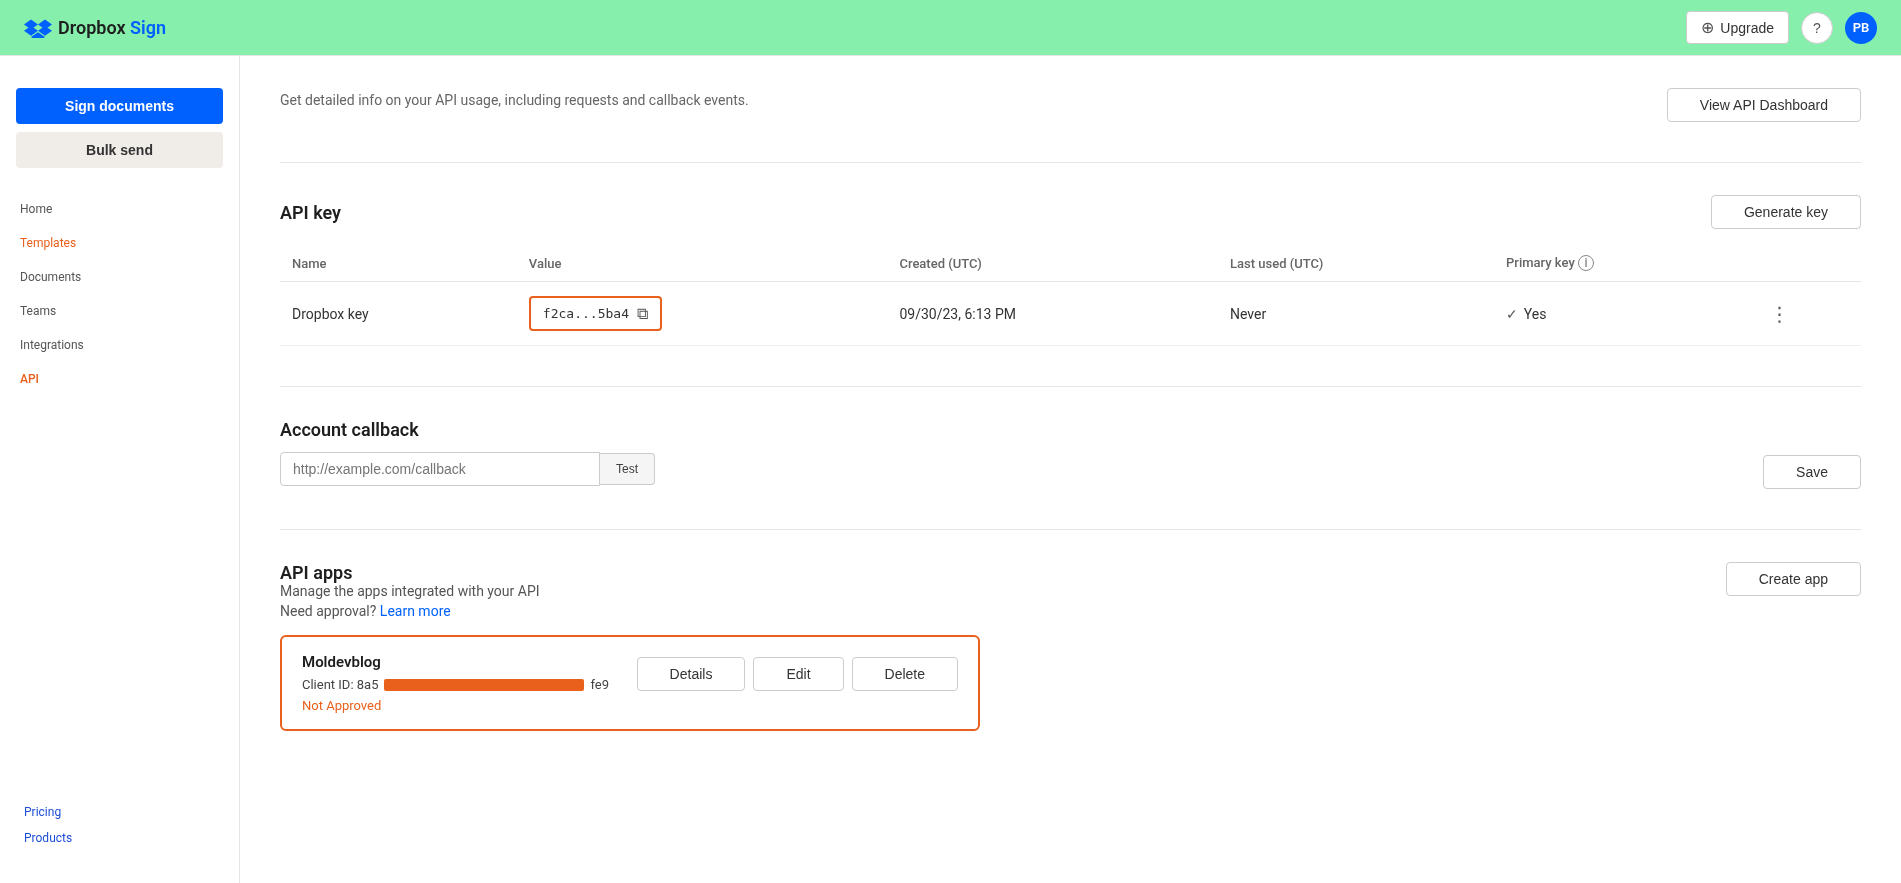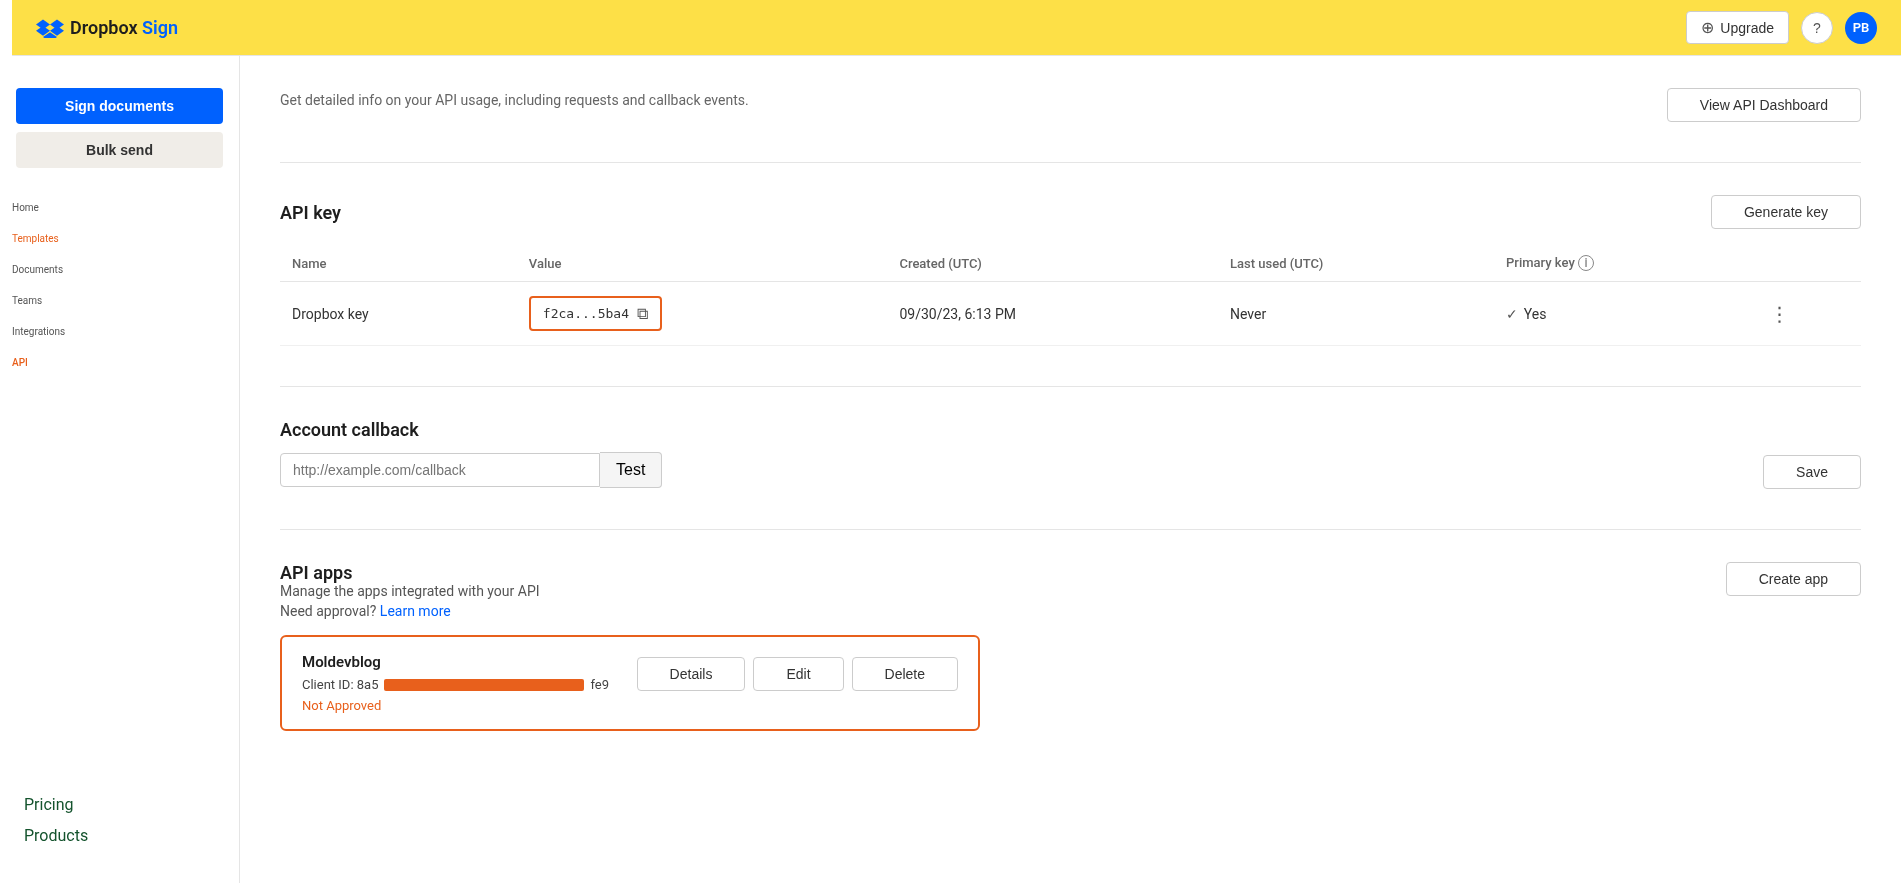--- a/index.html
+++ b/index.html
@@ -2,21 +2,21 @@
 <html><head>
   <meta charset="utf-8">
   <style>
     * { box-sizing: border-box; margin: 0; padding: 0; }
     body { font-family: -apple-system, BlinkMacSystemFont, 'Segoe UI', Roboto, sans-serif; background: #fff; color: #333; font-size: 14px; }
 
     
     .topnav {
       display: flex; align-items: center; justify-content: space-between;
       padding: 0 24px; height: 56px; border-bottom: 1px solid #e5e5e5;
-      position: fixed; top: 0; left: 0; right: 0; background: #fde047; z-index: 100; margin-left: 12px;
+      position: fixed; top: 0; left: 0; right: 0; background: #86efac; z-index: 100;
     }
     .topnav-logo { display: flex; align-items: center; gap: 6px; }
     .logo-icon { width: 28px; height: 20px; }
     .logo-text { font-size: 18px; font-weight: 600; }
     .logo-dropbox { color: #1e1e1e; }
     .logo-sign { color: #0061fe; }
     .topnav-right { display: flex; align-items: center; gap: 12px; }
     .upgrade-btn {
       display: flex; align-items: center; gap: 6px;
       border: 1px solid #ccc; border-radius: 4px; padding: 6px 14px;
@@ -47,27 +47,27 @@
     .btn-sign-docs {
       background: #0061fe; color: #fff; border: none; border-radius: 4px;
       padding: 10px 16px; font-size: 14px; font-weight: 600; cursor: pointer; text-align: center;
     }
     .btn-bulk-send {
       background: #f0ede8; color: #333; border: none; border-radius: 4px;
       padding: 10px 16px; font-size: 14px; font-weight: 600; cursor: pointer; text-align: center;
     }
     .sidebar-nav { flex: 1; padding: 8px 0; }
     .sidebar-nav-item {
-      padding: 10px 12px; cursor: pointer; color: #555; font-size: 10px;
+      padding: 10px 20px; cursor: pointer; color: #555; font-size: 12px;
       display: block; text-decoration: none;
     }
     .sidebar-nav-item.active { color: #e8601c; font-weight: 500; }
     .sidebar-nav-item.templates-item { color: #e8601c; }
     .sidebar-bottom { padding: 16px 24px; margin-top: auto; }
-    .sidebar-bottom-item { padding: 6px 0; cursor: pointer; color: #14532d; font-size: 16px; }
+    .sidebar-bottom-item { padding: 6px 0; cursor: pointer; color: #1d4ed8; font-size: 12px; }
 
     
     .main { margin-left: 240px; padding: 32px 40px; flex: 1; max-width: calc(1901px - 240px); }
 
     
     .section { margin-bottom: 40px; }
     .section-header { display: flex; align-items: flex-start; justify-content: space-between; margin-bottom: 8px; }
     .section-title-row { display: flex; align-items: center; gap: 10px; }
     .section-title { font-size: 18px; font-weight: 600; color: #1e1e1e; }
     .badge-new {
@@ -104,21 +104,21 @@
 
     
     .callback-section { margin-bottom: 40px; }
     .callback-input-row { display: flex; align-items: center; gap: 0; margin-top: 12px; }
     .callback-input {
       border: 1px solid #ccc; border-radius: 4px 0 0 4px; padding: 8px 12px;
       font-size: 14px; width: 320px; outline: none; color: #333;
     }
     .btn-test {
       border: 1px solid #ccc; border-left: none; background: #f5f5f5;
-      padding: 8px 16px; font-size: 16px; cursor: pointer; color: #000000;
+      padding: 8px 16px; font-size: 12px; cursor: pointer; color: #404040;
       border-radius: 0 4px 4px 0;
     }
 
     
     .apps-section { margin-bottom: 40px; }
     .apps-header { display: flex; align-items: flex-start; justify-content: space-between; margin-bottom: 8px; }
     .apps-desc { color: #555; font-size: 14px; margin-bottom: 4px; }
     .apps-learn { color: #555; font-size: 14px; }
     .apps-learn a { color: #0061fe; text-decoration: none; }
     .app-card {

